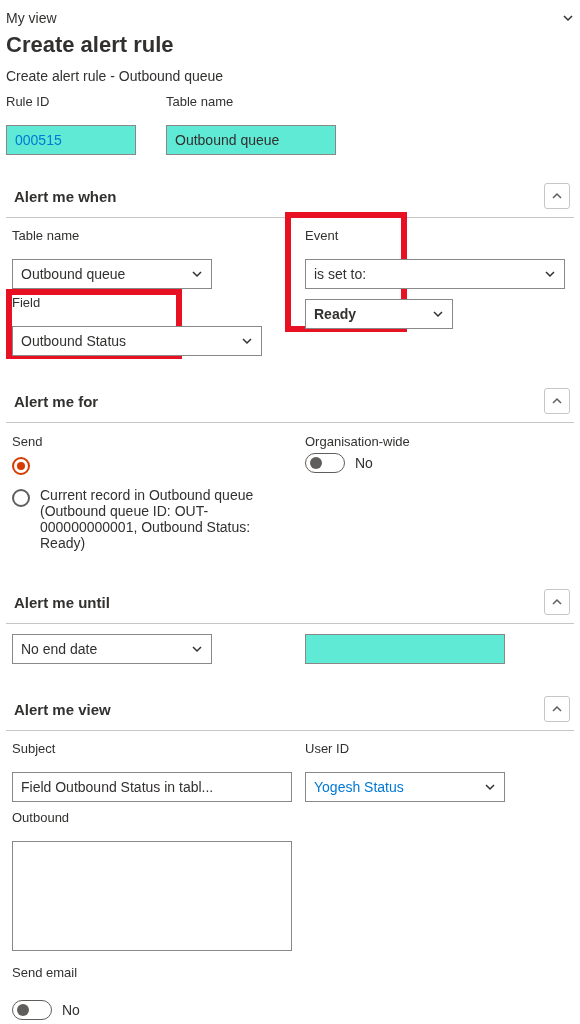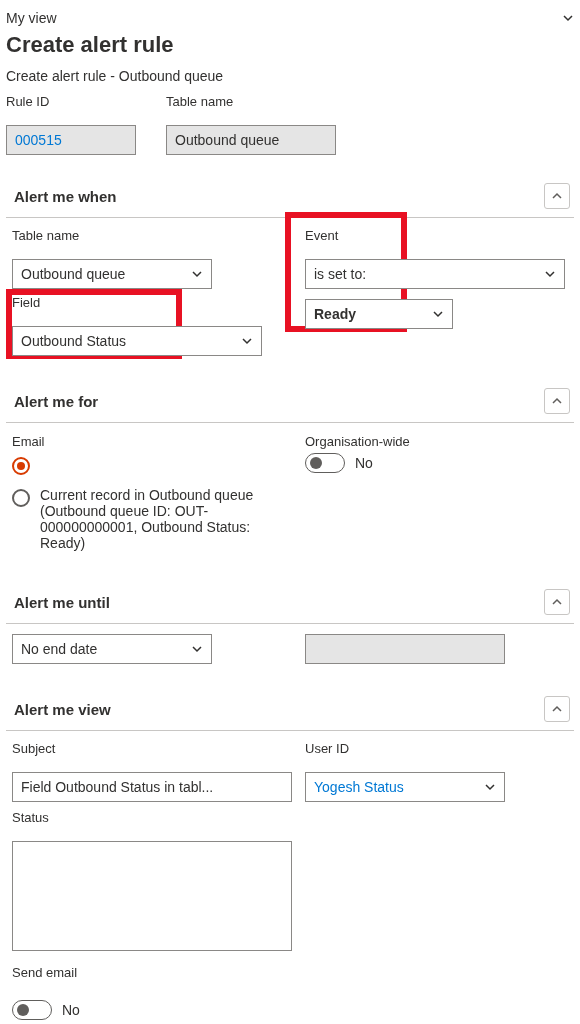--- a/index.html
+++ b/index.html
@@ -20,21 +20,21 @@
     .input, .select, .readonly {
       border: 1px solid #8a8886;
       height: 30px;
       padding: 4px 8px;
       font-size: 14px;
       background: #fff;
       display: flex;
       align-items: center;
       justify-content: space-between;
     }
-    .readonly { background: #e5e5e5; }
+    .readonly { background: #5eead4; }
     .select { position: relative; }
     .chev { margin-left: auto; }
     .blue-text { color: #0078d4; }
 
     .section { margin-top: 18px; }
     .section-header {
       display: flex;
       align-items: center;
       justify-content: space-between;
       padding: 10px 4px 8px 8px;
@@ -190,21 +190,21 @@
     <div class="collapse-btn">
       <svg width="12" height="12" viewBox="0 0 12 12">
           <path d="M2 8 L6 4 L10 8" fill="none" stroke="#605e5c" stroke-width="1.5"></path>
         </svg>
     </div>
   </div>
   <div class="section-rule"></div>
   <div class="section-body">
     <div class="cols">
       <div class="col">
-        <span class="label">Email</span>
+        <span class="label">Send</span>
         <div class="radio-row">
           <span class="radio selected"></span>
         </div>
         <div class="radio-row">
           <span class="radio"></span>
           <span style="max-width:230px;">Current record in Outbound queue (Outbound queue ID: OUT-000000000001, Outbound Status: Ready)</span>
         </div>
       </div>
       <div class="col">
         <span class="label">Organisation-wide</span>
@@ -261,21 +261,21 @@
   <div class="section-body">
     <div class="cols">
       <div class="col">
         <div class="field" style="width:280px;">
           <span class="label">Subject</span>
           <div class="input">
             <span class="ellipsis">Field Outbound Status in tabl...</span>
           </div>
         </div>
         <div class="field" style="margin-top:8px;">
-          <span class="label">Status</span>
+          <span class="label">Outbound</span>
           <div class="textarea"></div>
         </div>
         <div class="field" style="margin-top:14px;">
           <span class="label">Send email</span>
           <div class="toggle-wrap">
             <div class="toggle">
                 <div class="knob"></div>
               </div>
             <span>No</span>
           </div>

